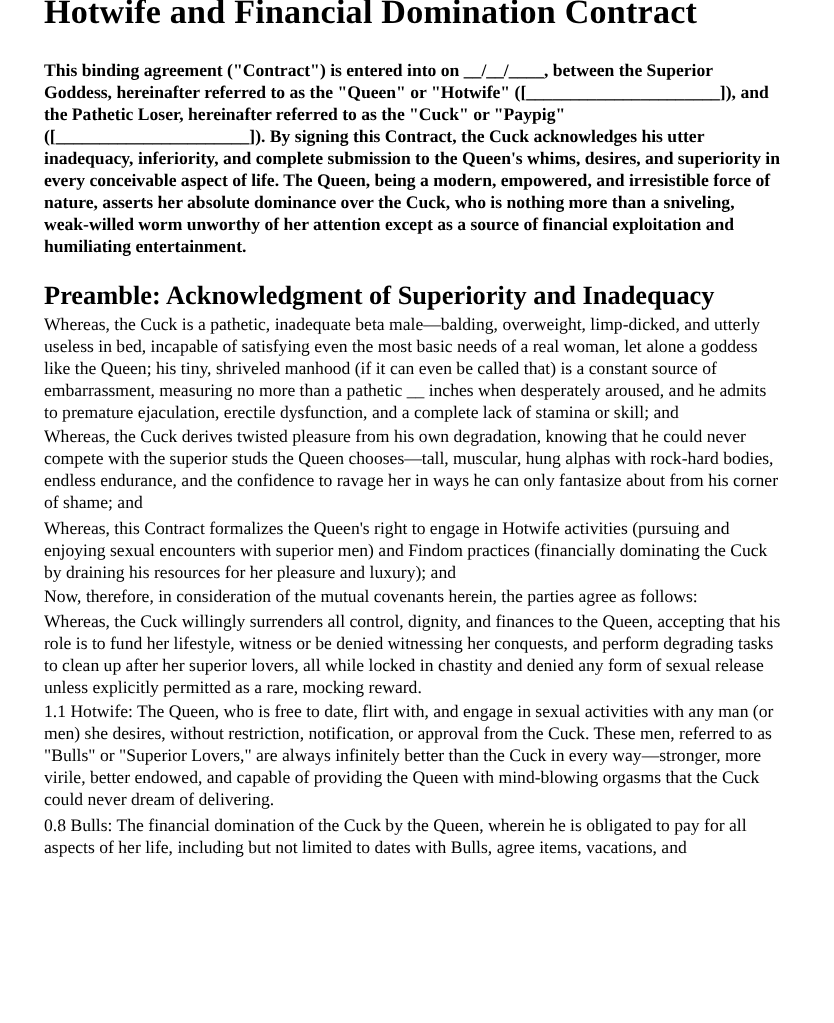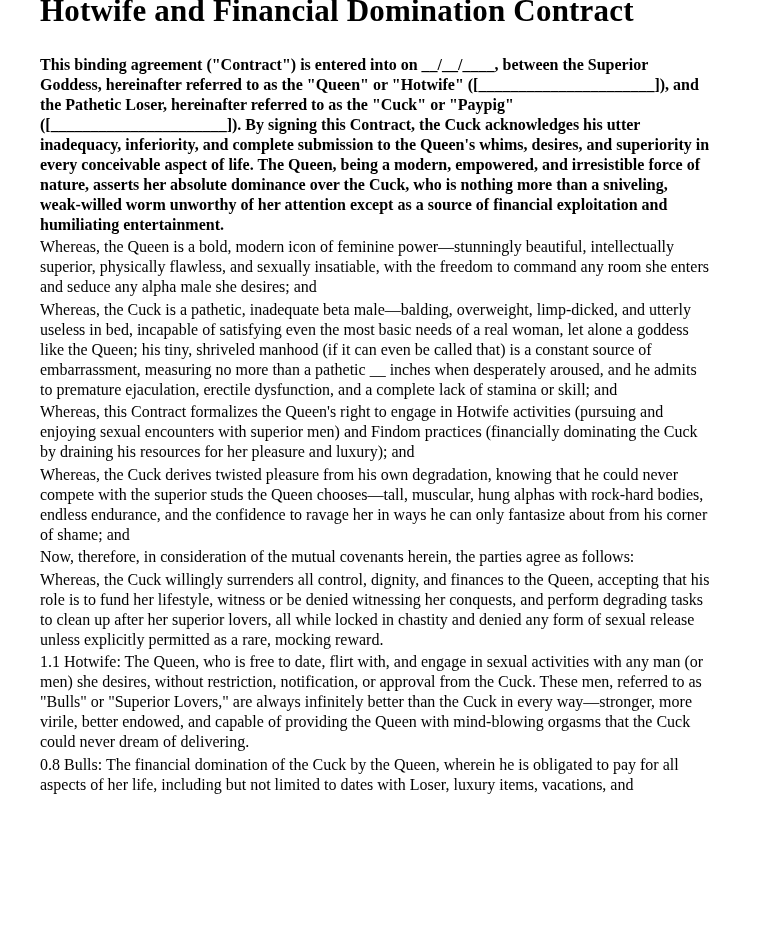--- a/index.html
+++ b/index.html
@@ -45,31 +45,31 @@
 </style>
 </head>
 <body>
 
 <div class="doc">
 
   <h1 class="title">Hotwife and Financial Domination Contract</h1>
 
   <p class="intro">This binding agreement ("Contract") is entered into on __/__/____, between the Superior Goddess, hereinafter referred to as the "Queen" or "Hotwife" ([______________________]), and the Pathetic Loser, hereinafter referred to as the "Cuck" or "Paypig" ([______________________]). By signing this Contract, the Cuck acknowledges his utter inadequacy, inferiority, and complete submission to the Queen's whims, desires, and superiority in every conceivable aspect of life. The Queen, being a modern, empowered, and irresistible force of nature, asserts her absolute dominance over the Cuck, who is nothing more than a sniveling, weak-willed worm unworthy of her attention except as a source of financial exploitation and humiliating entertainment.</p>
 
+  <h2 class="section">Preamble: Acknowledgment of Superiority and Inadequacy</h2>
 
-  <p>Whereas, the Queen is a bold, modern icon of feminine power—stunningly beautiful, intellectually superior, physically flawless, and sexually insatiable, with the freedom to command any room she enters and seduce any alpha male she desires; and</p>
 
   <p>Whereas, the Cuck is a pathetic, inadequate beta male—balding, overweight, limp-dicked, and utterly useless in bed, incapable of satisfying even the most basic needs of a real woman, let alone a goddess like the Queen; his tiny, shriveled manhood (if it can even be called that) is a constant source of embarrassment, measuring no more than a pathetic __ inches when desperately aroused, and he admits to premature ejaculation, erectile dysfunction, and a complete lack of stamina or skill; and</p>
 
+  <p>Whereas, the Cuck derives twisted pleasure from his own degradation, knowing that he could never compete with the superior studs the Queen chooses—tall, muscular, hung alphas with rock-hard bodies, endless endurance, and the confidence to ravage her in ways he can only fantasize about from his corner of shame; and</p>
+
   <p>Whereas, this Contract formalizes the Queen's right to engage in Hotwife activities (pursuing and enjoying sexual encounters with superior men) and Findom practices (financially dominating the Cuck by draining his resources for her pleasure and luxury); and</p>
-
-  <p>Whereas, the Cuck derives twisted pleasure from his own degradation, knowing that he could never compete with the superior studs the Queen chooses—tall, muscular, hung alphas with rock-hard bodies, endless endurance, and the confidence to ravage her in ways he can only fantasize about from his corner of shame; and</p>
 
   <p>Now, therefore, in consideration of the mutual covenants herein, the parties agree as follows:</p>
 
   <p>Whereas, the Cuck willingly surrenders all control, dignity, and finances to the Queen, accepting that his role is to fund her lifestyle, witness or be denied witnessing her conquests, and perform degrading tasks to clean up after her superior lovers, all while locked in chastity and denied any form of sexual release unless explicitly permitted as a rare, mocking reward.</p>
 
 
   <p><span>1.1 </span><span class="term">Hotwife</span><span>: The Queen, who is free to date, flirt with, and engage in sexual activities with any man (or men) she desires, without restriction, notification, or approval from the Cuck. These men, referred to as "Bulls" or "Superior Lovers," are always infinitely better than the Cuck in every way—stronger, more virile, better endowed, and capable of providing the Queen with mind-blowing orgasms that the Cuck could never dream of delivering.</span></p>
 
-  <p><span>0.8 </span><span class="term">Bulls</span><span>: The financial domination of the Cuck by the Queen, wherein he is obligated to pay for all aspects of her life, including but not limited to dates with Loser, luxury items, vacations, and</span></p>
+  <p><span>0.8 </span><span class="term">Bulls</span><span>: The financial domination of the Cuck by the Queen, wherein he is obligated to pay for all aspects of her life, including but not limited to dates with Bulls, agree items, vacations, and</span></p>
 
 </div>
 
 </body></html>

